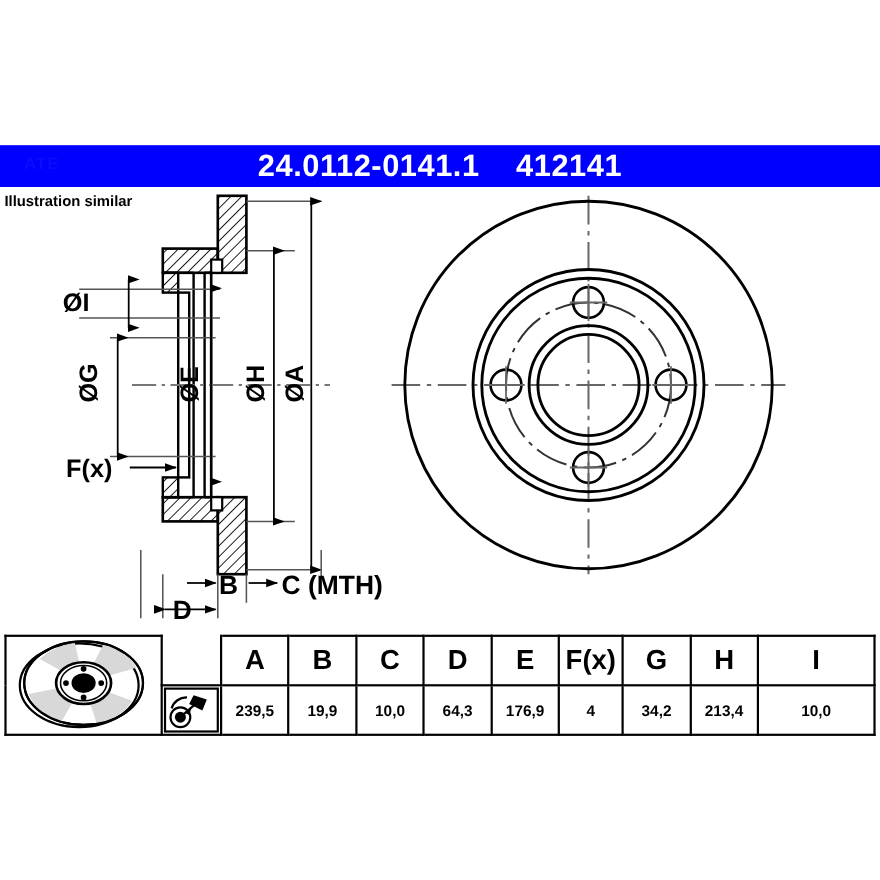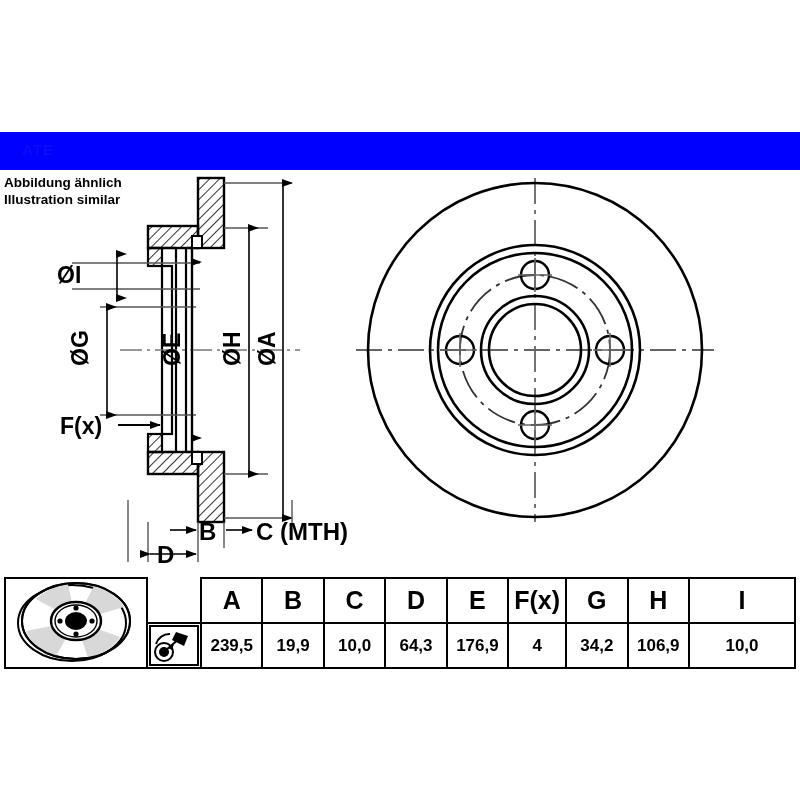--- a/index.html
+++ b/index.html
@@ -24,35 +24,35 @@
         font-size:13.5px;font-weight:bold;line-height:17px;}
 
   
   #drawing{position:absolute;left:0;top:170px;width:800px;height:400px;}
 
   
   .spec-table{position:absolute;left:4px;top:577px;width:792px;height:86px;
               border-collapse:collapse;table-layout:fixed;}
   .spec-table td{border:2px solid #000;text-align:center;vertical-align:middle;
               font-size:25px;font-weight:bold;padding:0;height:43px;}
-  .spec-table td.val{font-size:17px;}
+  .spec-table td.val{font-size:14px;}
   .spec-table td.icon-cell{border:2px solid #000;padding:0;}
   .fx-head{font-size:21px;}
   .iconwrap{display:block;width:100%;height:100%;line-height:0;}
 </style>
 </head>
 <body>
 
 <div id="sheet">
 
   <div class="header-bar"></div>
   <div class="header-watermark">ATE</div>
+  <div class="header-title">24.0112-0141.1    412141</div>
 
   <div class="note">
-    <div>Abbildung ähnlich</div>
     <div>Illustration similar</div>
   </div>
 
   <svg id="drawing" viewBox="0 0 800 400">
     <defs>
       <pattern id="hatch" width="7" height="7" patternTransform="rotate(45)" patternUnits="userSpaceOnUse">
         <line x1="0" y1="0" x2="0" y2="7" stroke="#000" stroke-width="1.6"></line>
       </pattern>
       <marker id="arrUp" markerWidth="9" markerHeight="11" refX="4.5" refY="10" orient="auto" markerUnits="userSpaceOnUse">
         <path d="M4.5,0 L0.6,11 L8.4,11 Z" fill="#000"></path>
@@ -271,19 +271,19 @@
           </svg>
         </span>
       </td>
       <td class="val">239,5</td>
       <td class="val">19,9</td>
       <td class="val">10,0</td>
       <td class="val">64,3</td>
       <td class="val">176,9</td>
       <td class="val">4</td>
       <td class="val">34,2</td>
-      <td class="val">106,9</td>
+      <td class="val">213,4</td>
       <td class="val">10,0</td>
     </tr>
   </tbody>
     </table>
 
 </div>
 
 </body></html>

